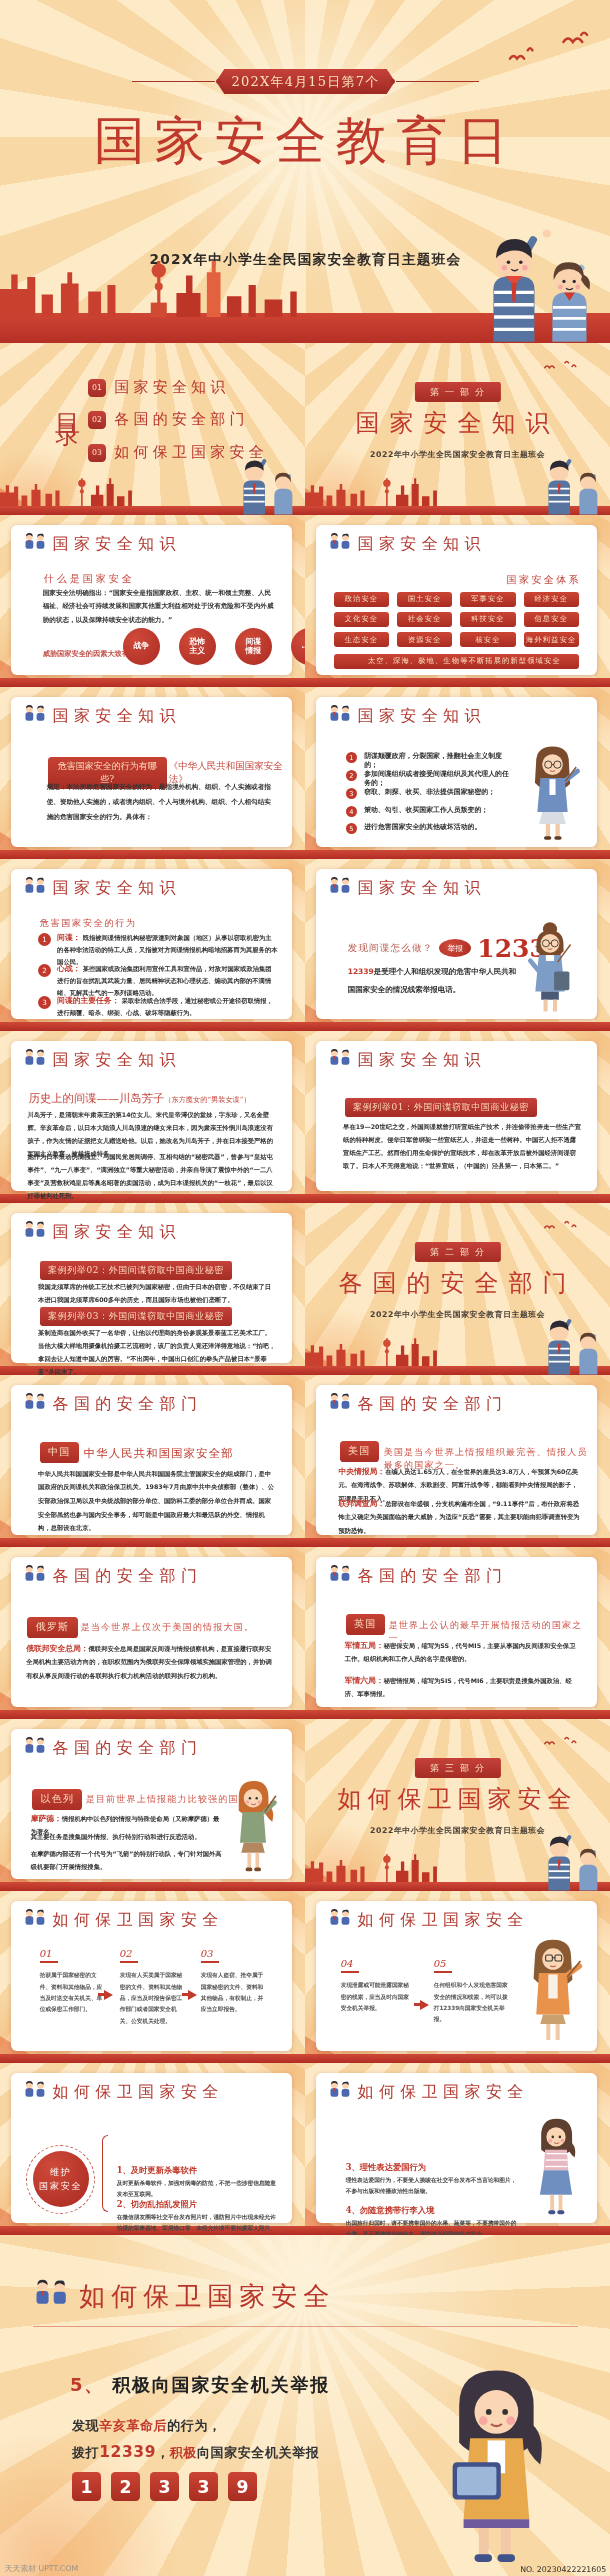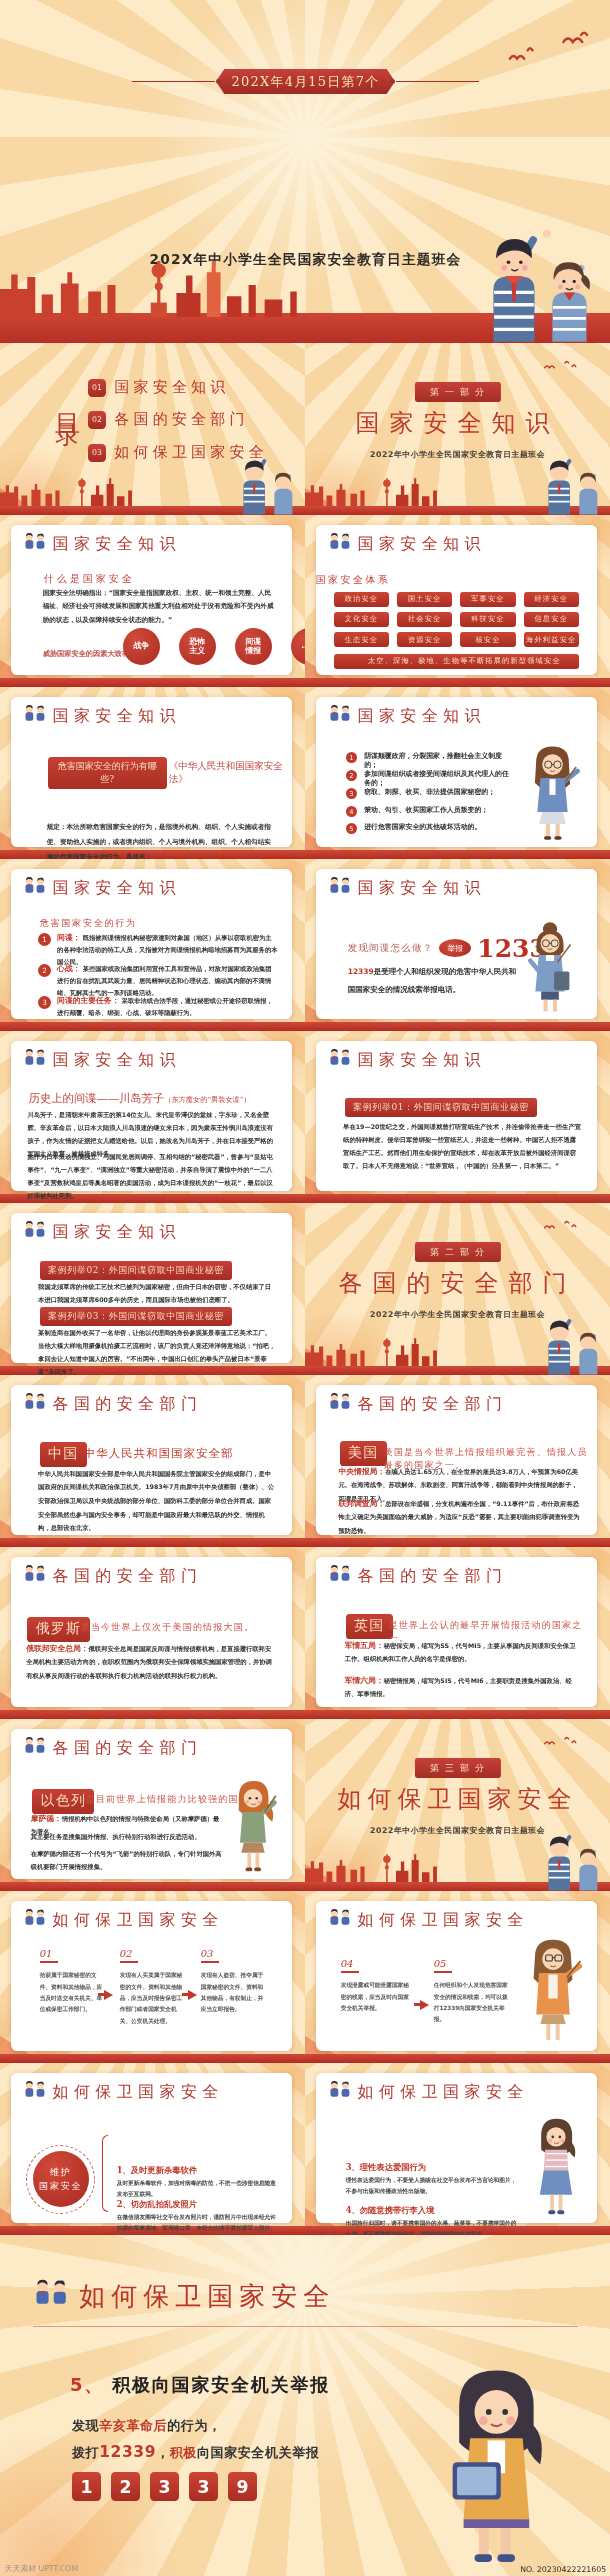--- a/index.html
+++ b/index.html
@@ -71,33 +71,33 @@
       color:#4a4038;font-weight:700;letter-spacing:0.6px;}
   
   .s4-sub{position:absolute;left:33px;top:47px;font-size:10px;letter-spacing:3px;}
   .s4-body{position:absolute;left:32px;right:15.5px;top:62px;}
   .s4-lbl{position:absolute;left:32px;top:124px;font-size:7.2px;color:#c2524a;font-weight:700;}
   .s4-circles{position:absolute;left:112px;top:103px;display:flex;gap:19px;}
   .circle{width:37px;height:37px;border-radius:50%;background:radial-gradient(circle at 35% 30%,#cf4a3a,#ab2b21);
       color:#fff;font-size:7.8px;font-weight:700;display:flex;align-items:center;justify-content:center;
       text-align:center;line-height:9.5px;white-space:pre-line;}
   
-  .s5-sub{position:absolute;left:0;right:16px;top:48px;text-align:left;font-size:10px;letter-spacing:2.4px;}
+  .s5-sub{position:absolute;left:0;right:16px;top:48px;text-align:right;font-size:10px;letter-spacing:2.4px;}
   .s5-grid{position:absolute;left:18px;right:18px;top:67px;display:grid;
       grid-template-columns:repeat(4,1fr);gap:5.4px 7.8px;}
   .s5-box{height:15px;border-radius:3px;background:linear-gradient(180deg,#cb4434,#a92d22);
       color:#fde3c8;font-size:7.2px;display:flex;align-items:center;justify-content:center;letter-spacing:1.2px;}
   .s5-wide{position:absolute;left:18px;right:18px;top:129px;height:15.5px;border-radius:3px;
       background:linear-gradient(180deg,#cb4434,#a92d22);color:#fde3c8;font-size:7.2px;
       display:flex;align-items:center;justify-content:center;letter-spacing:1.2px;padding-left:16px;}
   
   .s6-line{position:absolute;left:37px;top:60px;display:flex;align-items:center;gap:2px;}
   .s6-pill{padding:3px 7.2px;font-size:9px;border-radius:3.6px;}
   .s6-law{font-family:"DejaVu Serif","Liberation Serif",serif;color:#c5463c;font-size:9.5px;}
-  .s6-body{position:absolute;left:36px;right:16.7px;top:83px;line-height:15px;margin-top:40px;}
+  .s6-body{position:absolute;left:36px;right:16.7px;top:83px;line-height:15px;}
   
   .s7-item{position:absolute;left:30px;display:flex;gap:7.2px;align-items:flex-start;}
   .s7-num{width:11.3px;height:11.3px;border-radius:50%;background:#c0392b;color:#fff;font-size:6.6px;
       display:flex;align-items:center;justify-content:center;flex:0 0 auto;margin-top:0.6px;}
   .s7-txt{font-size:6.9px;font-weight:600;color:#333;width:149px;line-height:9px;}
   
   .s8-sub{position:absolute;left:29px;top:48px;font-size:9px;letter-spacing:1.8px;}
   .s8-item{position:absolute;left:27.4px;right:14.3px;display:flex;gap:6px;}
   .s8-num{width:13px;height:13px;border-radius:50%;background:#c0392b;color:#fff;font-size:7.2px;
       display:flex;align-items:center;justify-content:center;flex:0 0 auto;margin-top:1.2px;}
@@ -112,21 +112,21 @@
   .s9-body{position:absolute;left:32px;width:173px;top:94px;font-size:7.5px;line-height:18.5px;color:#333;font-weight:700;}
   
   .s10-title{position:absolute;left:18px;top:50px;font-size:11.3px;}
   .s10-note{font-size:7.2px;letter-spacing:0;}
   .s10-p{position:absolute;left:16.7px;right:14.3px;font-size:6.3px;line-height:13px;color:#333;font-weight:600;}
   .case-box{position:absolute;left:29px;padding:3px 8.3px;border-radius:2.4px;
       background:linear-gradient(180deg,#c6413a,#a42d24);color:#fcd9bd;
       font-family:"DejaVu Serif","Liberation Serif",serif;font-size:9px;letter-spacing:0.6px;}
   .case-body{position:absolute;left:27.4px;right:15.5px;font-size:6.3px;line-height:13px;color:#333;font-weight:600;}
   
-  .cn-pill{position:absolute;font-size:14px;padding:3.6px 8.3px;letter-spacing:1.2px;}
+  .cn-pill{position:absolute;font-size:10px;padding:3.6px 8.3px;letter-spacing:1.2px;}
   .cn-head{position:absolute;font-family:"DejaVu Serif","Liberation Serif",serif;color:#bf392d;font-size:11.3px;letter-spacing:1.2px;}
   .cn-lead{position:absolute;font-family:"DejaVu Serif","Liberation Serif",serif;color:#cd5347;font-size:9px;letter-spacing:1.2px;}
   .cn-body{position:absolute;font-size:6.3px;line-height:13.7px;color:#333;font-weight:600;}
   
   .step{position:absolute;width:67px;}
   .step-num{font-family:"DejaVu Serif","Liberation Serif",serif;font-style:italic;color:#c0392b;font-size:10px;}
   .step-num::after{content:"";display:block;width:18px;height:2.4px;background:#c0392b;margin-top:2.4px;}
   .step-txt{margin-top:7.2px;font-size:5.7px;line-height:11.3px;color:#555;font-weight:600;}
   .arrow{position:absolute;width:0;height:0;border-left:9px solid #c0392b;
       border-top:5.4px solid transparent;border-bottom:5.4px solid transparent;}
@@ -177,20 +177,21 @@
         <path d="M130 8 q5 -8 10 0"></path>
         <path d="M10 48 q6 -9 12 0 q6 -9 12 0"></path>
         <path d="M40 34 q4 -7 8 0"></path>
       </g>
     </svg>
     <div class="ribbon serif">
         <span>202X年4月15日第7个</span>
       </div>
     <div class="rline l"></div>
     <div class="rline r"></div>
+    <div class="cover-title">国家安全教育日</div>
     <div class="cover-sub">202X年中小学生全民国家安全教育日主题班会</div>
     <div class="band"></div>
     <svg class="skyline" style="left:0;bottom:26px;width:417px;height:72px" viewBox="0 0 520 90" preserveAspectRatio="none">
       <path fill="#c9402e" d="M0 90 V55 h14 v-18 h8 v18 h12 V40 h10 v50 h8 V62 h14 v28 h10 V48 h8 v-14 h6 v14 h8 v42 h12 V58 h16 v32 h8 V50 h10 v40 Z"></path>
       <rect x="196" y="20" width="4" height="70" fill="#d14a32"></rect>
       <circle cx="198" cy="32" r="9" fill="#d14a32"></circle>
       <circle cx="198" cy="52" r="5" fill="#d14a32"></circle>
       <rect x="188" y="72" width="20" height="18" fill="#d14a32"></rect>
       <path fill="#bd3526" d="M220 90 V60 h12 v-22 h8 v22 h10 v30 Z"></path>
       <path fill="#e2613f" d="M258 90 V34 h6 v-14 h5 v14 h6 v56 Z"></path>

